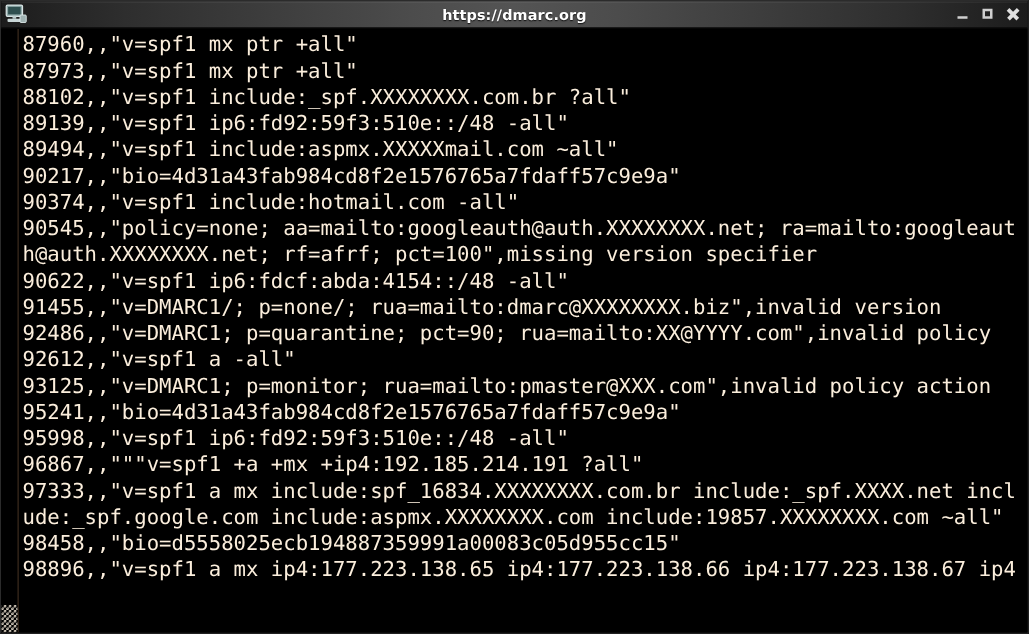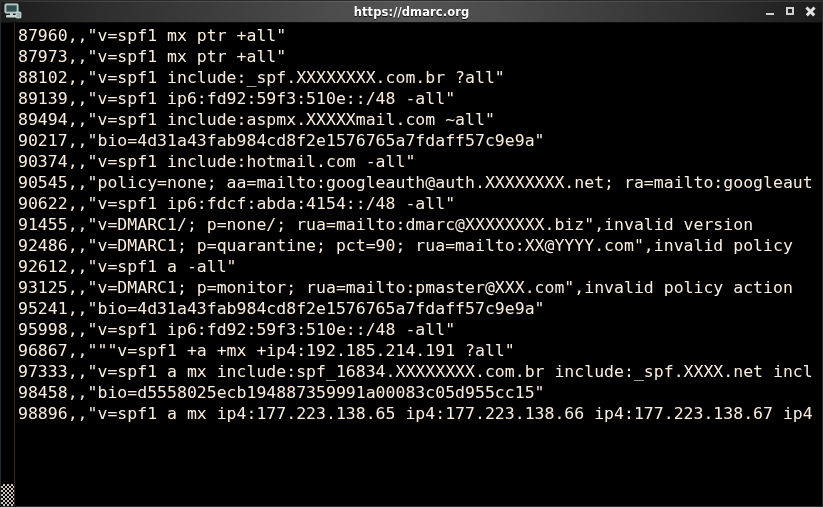--- a/index.html
+++ b/index.html
@@ -193,29 +193,31 @@
     <div class="screen">
       <div id="output">
           <div class="line">87960,,"v=spf1 mx ptr +all"</div>
           <div class="line">87973,,"v=spf1 mx ptr +all"</div>
           <div class="line">88102,,"v=spf1 include:_spf.XXXXXXXX.com.br ?all"</div>
           <div class="line">89139,,"v=spf1 ip6:fd92:59f3:510e::/48 -all"</div>
           <div class="line">89494,,"v=spf1 include:aspmx.XXXXXmail.com ~all"</div>
           <div class="line">90217,,"bio=4d31a43fab984cd8f2e1576765a7fdaff57c9e9a"</div>
           <div class="line">90374,,"v=spf1 include:hotmail.com -all"</div>
           <div class="line">90545,,"policy=none; aa=mailto:googleauth@auth.XXXXXXXX.net; ra=mailto:googleaut</div>
+          <div class="line">h@auth.XXXXXXXX.net; rf=afrf; pct=100",missing version specifier</div>
           <div class="line">90622,,"v=spf1 ip6:fdcf:abda:4154::/48 -all"</div>
           <div class="line">91455,,"v=DMARC1/; p=none/; rua=mailto:dmarc@XXXXXXXX.biz",invalid version</div>
           <div class="line">92486,,"v=DMARC1; p=quarantine; pct=90; rua=mailto:XX@YYYY.com",invalid policy</div>
           <div class="line">92612,,"v=spf1 a -all"</div>
           <div class="line">93125,,"v=DMARC1; p=monitor; rua=mailto:pmaster@XXX.com",invalid policy action</div>
           <div class="line">95241,,"bio=4d31a43fab984cd8f2e1576765a7fdaff57c9e9a"</div>
           <div class="line">95998,,"v=spf1 ip6:fd92:59f3:510e::/48 -all"</div>
           <div class="line">96867,,"""v=spf1 +a +mx +ip4:192.185.214.191 ?all"</div>
           <div class="line">97333,,"v=spf1 a mx include:spf_16834.XXXXXXXX.com.br include:_spf.XXXX.net incl</div>
+          <div class="line">ude:_spf.google.com include:aspmx.XXXXXXXX.com include:19857.XXXXXXXX.com ~all"</div>
           <div class="line">98458,,"bio=d5558025ecb194887359991a00083c05d955cc15"</div>
           <div class="line">98896,,"v=spf1 a mx ip4:177.223.138.65 ip4:177.223.138.66 ip4:177.223.138.67 ip4</div>
         </div>
 
     </div>
 
   </div>
 </div>
 
 </body></html>

